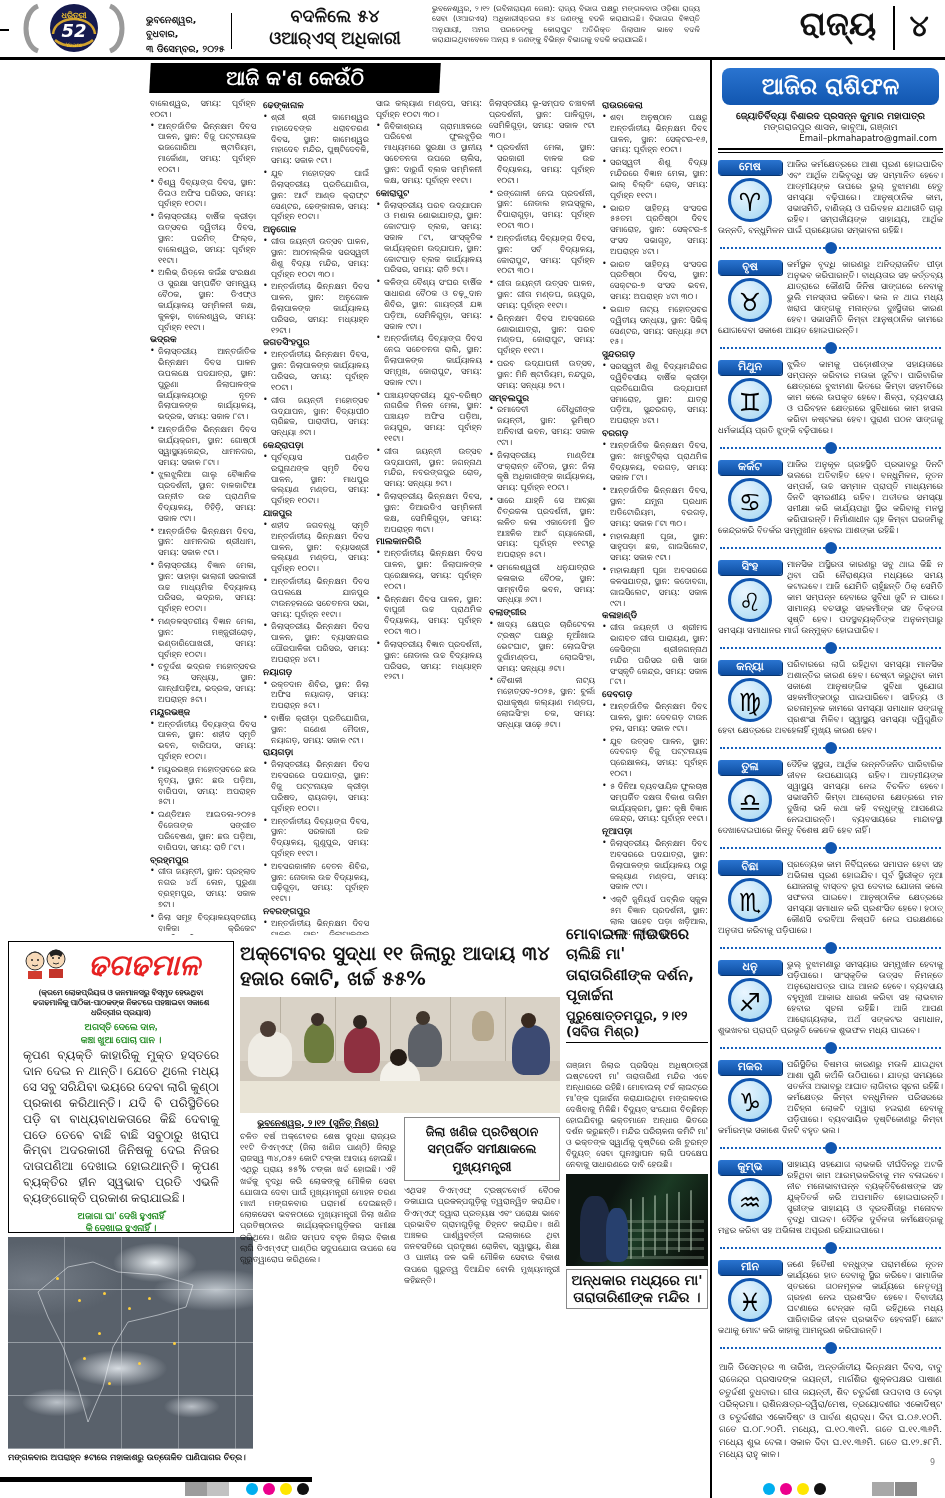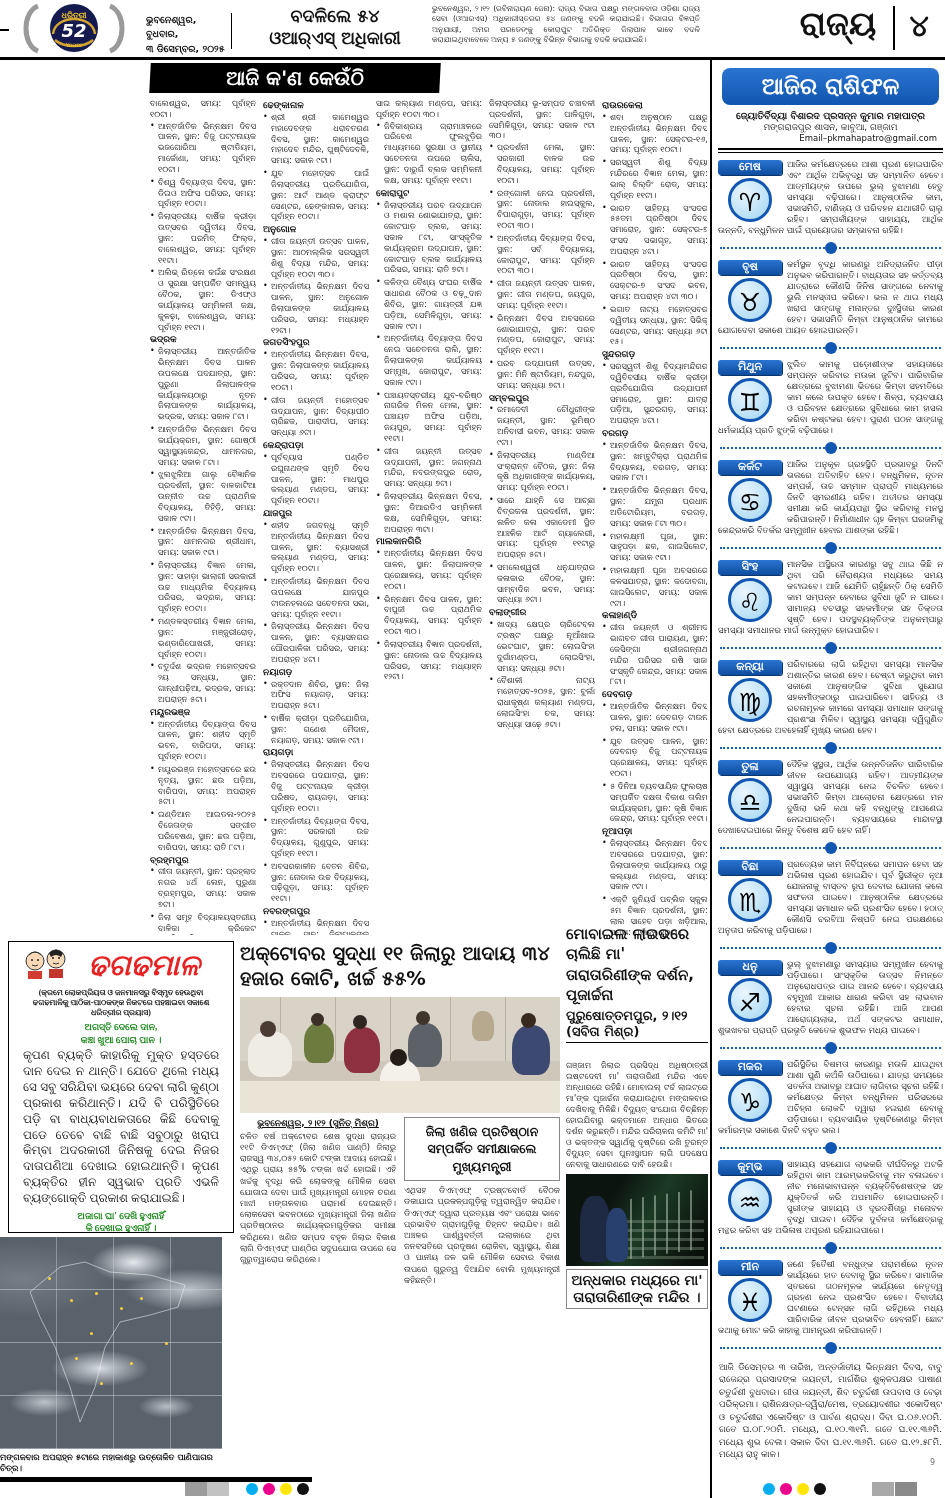--- a/index.html
+++ b/index.html
@@ -62,21 +62,21 @@
   .dhag{position:absolute;left:8px;top:941px;width:226px;height:292px;border:1.5px solid #000;
         padding:3px 14px;overflow:hidden;font-family:Liberation Serif, serif;}
   .dg-top{display:flex;align-items:center;}
   .dg-title{flex:1;color:#e62222;font-size:29px;font-weight:bold;font-style:italic;text-align:center;}
   .dg-intro{font-size:7.8px;font-weight:bold;text-align:center;line-height:1.3;margin-top:1px;}
   .dg-verse{color:#1f8a1f;font-size:9.3px;font-weight:bold;text-align:center;line-height:1.35;margin:3px 0 2px;}
   .dg-body{font-size:12px;line-height:1.32;text-align:justify;}
   .dg-foot{font-size:8.4px;font-weight:bold;text-align:left;margin-top:3px;}
 
   
-  .weather{position:absolute;left:0;top:1237px;width:222px;}
+  .weather{position:absolute;left:8px;top:1237px;width:245px;}
   .w-map{position:relative;height:212px;overflow:hidden;background:#59616b;}
   .w-clouds{position:absolute;inset:0;background-image:
      radial-gradient(60px 28px at 60% 12%,rgba(235,240,243,.95),transparent 70%),
      radial-gradient(90px 30px at 85% 25%,rgba(215,222,228,.8),transparent 70%),
      radial-gradient(70px 26px at 45% 62%,rgba(228,233,238,.9),transparent 70%),
      radial-gradient(50px 20px at 20% 78%,rgba(220,226,232,.75),transparent 70%),
      radial-gradient(40px 16px at 75% 80%,rgba(225,230,236,.7),transparent 70%),
      radial-gradient(120px 50px at 10% 20%,rgba(120,128,138,.9),transparent 75%);}
   .w-grid{position:absolute;inset:0;
      background-image:repeating-linear-gradient(180deg,transparent 0 52px,rgba(200,205,210,.55) 52px 53px),

